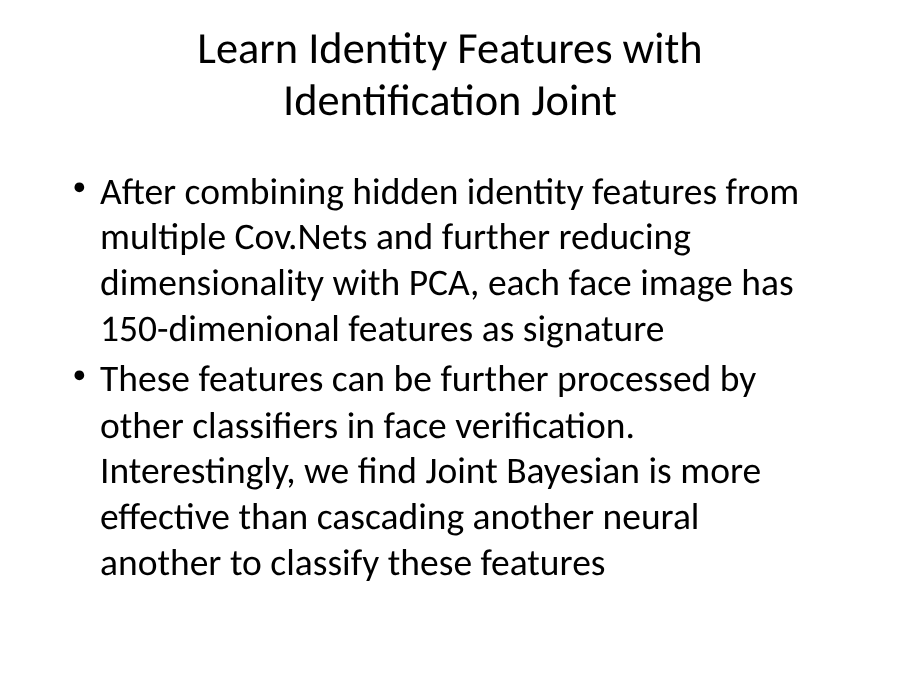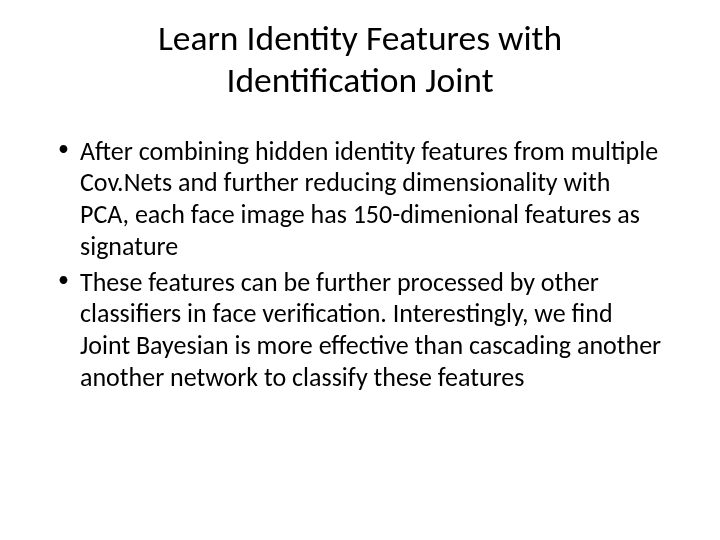--- a/index.html
+++ b/index.html
@@ -26,21 +26,21 @@
     margin: 0 0 34px 0;
     letter-spacing: 0px;
   }
   ul.body {
     margin: 0;
     padding: 0 10px 0 10px;
     list-style: none;
   }
   ul.body li {
     position: relative;
-    font-size: 26px;
+    font-size: 30px;
     line-height: 1.22;
     padding-left: 22px;
     margin-bottom: 4px;
     font-weight: 400;
   }
   ul.body li::before {
     content: "•";
     position: absolute;
     left: 0;
     top: 0;
@@ -54,16 +54,16 @@
 <div class="slide">
   <h1 class="title">
     <span>Learn Identity Features with</span><br>
     <span>Identification Joint</span>
   </h1>
   <ul class="body">
     <li>
       <span>After combining hidden identity features from multiple Cov.Nets and further reducing dimensionality with PCA, each face image has 150-dimenional features as signature</span>
     </li>
     <li>
-      <span>These features can be further processed by other classifiers in face verification. Interestingly, we find Joint Bayesian is more effective than cascading another another network to classify these features</span>
+      <span>These features can be further processed by other classifiers in face verification. Interestingly, we find Joint Bayesian is more effective than cascading another neural another to classify these features</span>
     </li>
   </ul>
 </div>
 
 </body></html>

